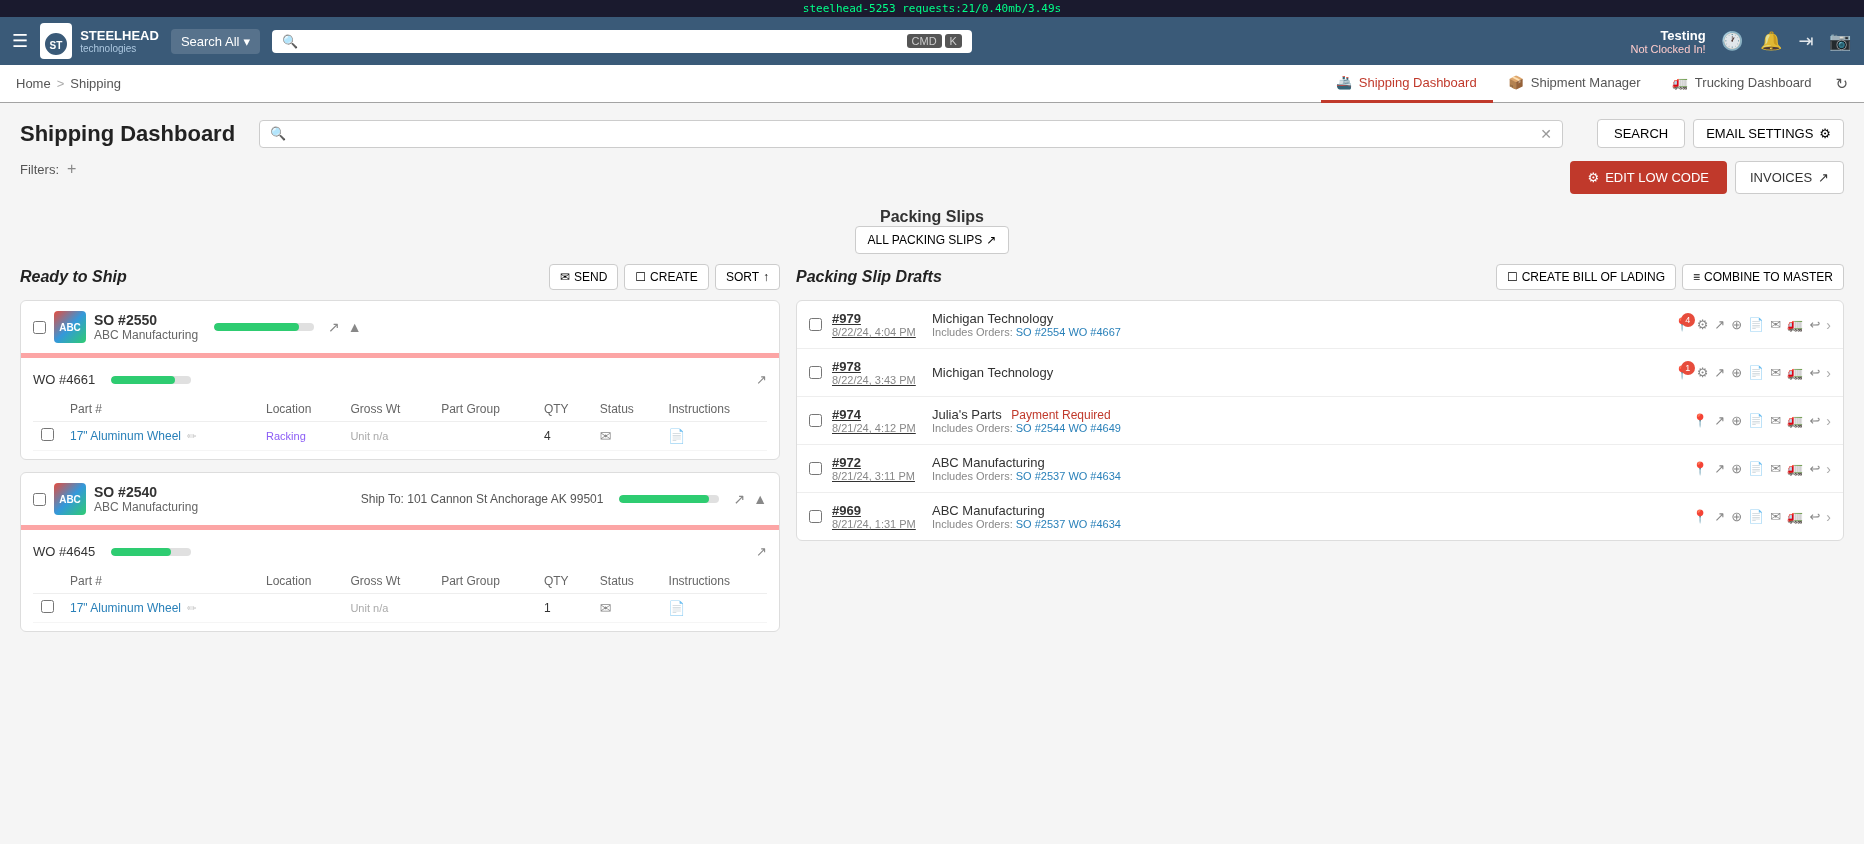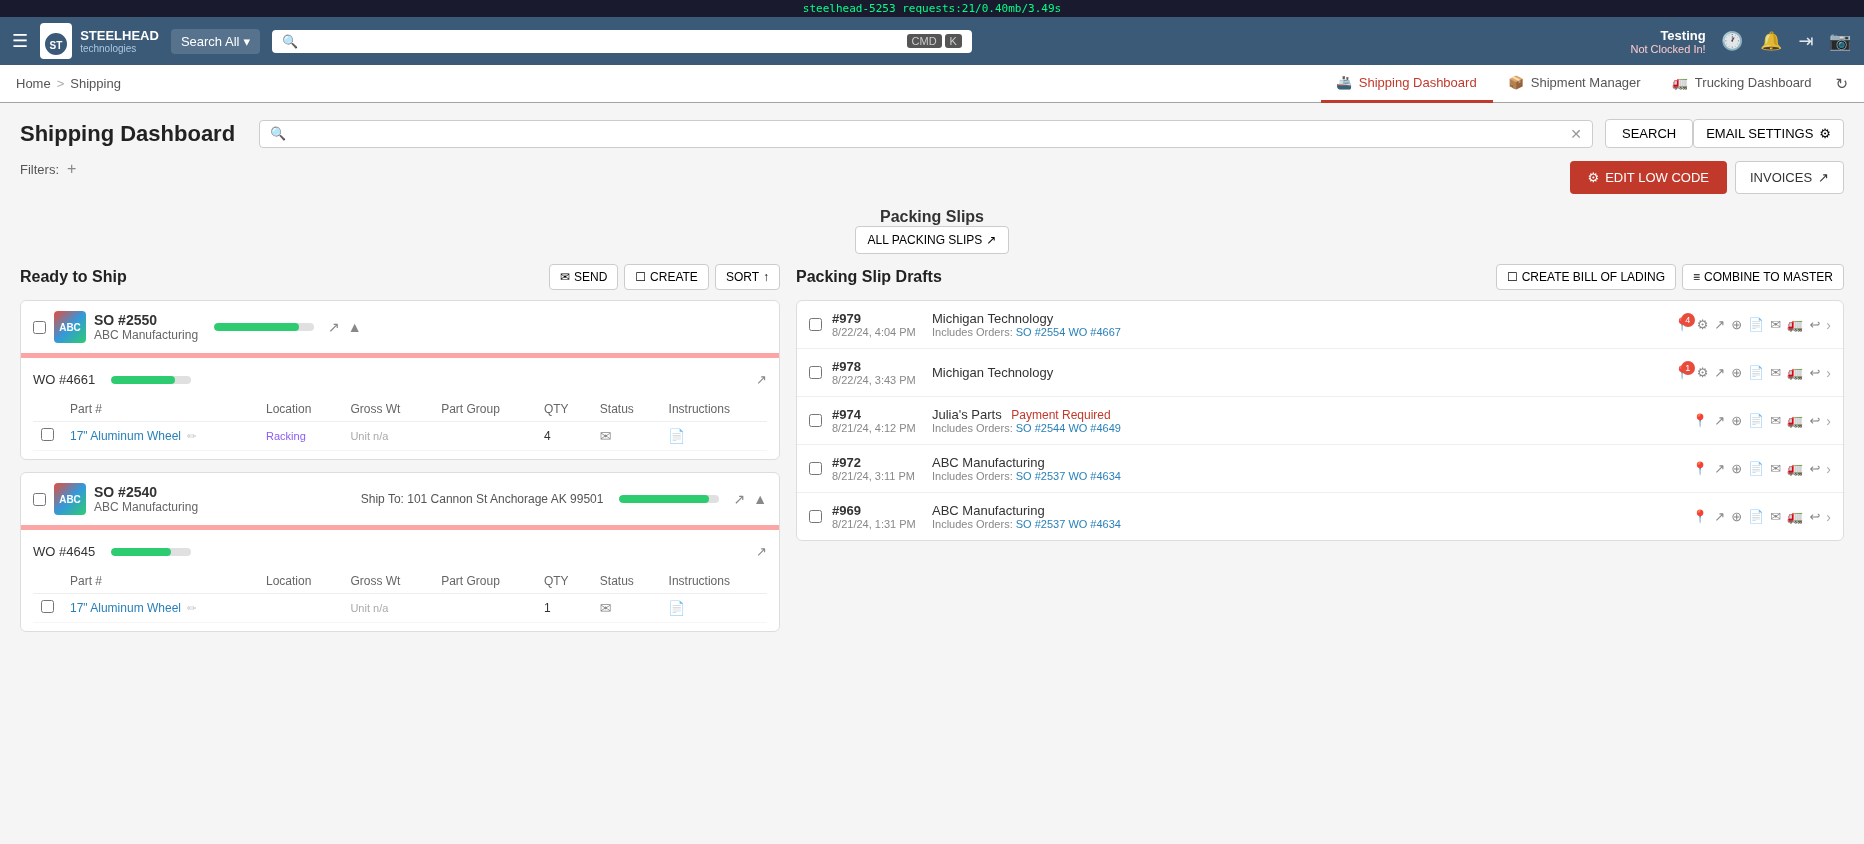--- a/index.html
+++ b/index.html
@@ -30,34 +30,34 @@
 
     
     .main-content { padding: 16px 20px; }
 
     
     .page-header { display: flex; align-items: center; gap: 12px; margin-bottom: 12px; }
     .page-title { font-size: 22px; font-weight: 600; color: #222; }
     .header-search { flex: 1; display: flex; align-items: center; background: #fff; border: 1px solid #ccc; border-radius: 4px; padding: 5px 10px; gap: 6px; margin-left: 12px; }
     .header-search input { border: none; outline: none; flex: 1; font-size: 13px; }
     .header-search-clear { color: #999; cursor: pointer; font-size: 14px; }
-    .header-actions { display: flex; gap: 0; align-items: center; }
+    .header-actions { display: flex; gap: 8px; align-items: center; margin-left: 22px; }
     .btn-search { background: #fff; border: 1px solid #ccc; padding: 6px 16px; border-radius: 4px; cursor: pointer; font-size: 13px; }
     .btn-email { background: #fff; border: 1px solid #ccc; padding: 6px 12px; border-radius: 4px; cursor: pointer; font-size: 13px; display: flex; align-items: center; gap: 6px; }
 
     
     .filters-row { display: flex; align-items: center; gap: 8px; margin-bottom: 16px; font-size: 13px; }
     .filters-label { color: #555; }
     .filters-add { color: #888; cursor: pointer; font-size: 16px; }
     .btn-red { background: #c0392b; color: #fff; border: none; padding: 8px 18px; border-radius: 4px; cursor: pointer; font-size: 13px; display: flex; align-items: center; gap: 6px; font-weight: 500; }
     .btn-outline { background: #fff; border: 1px solid #ccc; color: #333; padding: 8px 14px; border-radius: 4px; cursor: pointer; font-size: 13px; display: flex; align-items: center; gap: 6px; }
 
     
     .section-header { display: flex; align-items: center; justify-content: space-between; margin-bottom: 10px; }
-    .section-title { font-size: 16px; font-weight: 600; color: #222; }
+    .section-title { font-size: 16px; font-weight: 600; color: #222; font-style: italic; }
     .section-actions { display: flex; gap: 6px; }
     .btn-small { background: #fff; border: 1px solid #ccc; padding: 5px 10px; border-radius: 4px; cursor: pointer; font-size: 12px; display: flex; align-items: center; gap: 4px; }
     .sort-btn { display: flex; align-items: center; gap: 4px; }
 
     
     .slip-card { background: #fff; border: 1px solid #ddd; border-radius: 6px; margin-bottom: 12px; }
     .slip-card-header { display: flex; align-items: center; padding: 10px 12px; gap: 8px; border-bottom: 5px solid #fca5a5; }
     .company-logo { width: 32px; height: 32px; background: linear-gradient(135deg, #e74c3c, #3498db, #2ecc71); border-radius: 4px; display: flex; align-items: center; justify-content: center; color: #fff; font-weight: bold; font-size: 10px; flex-shrink: 0; }
     .slip-so { font-weight: 600; font-size: 14px; }
     .slip-company { font-size: 12px; color: #666; }
@@ -83,21 +83,21 @@
     .part-unit { font-size: 11px; color: #aaa; }
     .status-icon { font-size: 14px; color: #888; cursor: pointer; }
     .location-link { color: #8b5cf6; text-decoration: none; font-size: 11px; }
     .edit-icon { color: #bbb; font-size: 11px; cursor: pointer; margin-left: 3px; }
 
     
     .draft-list { background: #fff; border: 1px solid #ddd; border-radius: 6px; overflow: hidden; }
     .draft-item { display: flex; align-items: center; padding: 10px 12px; border-bottom: 1px solid #eee; gap: 10px; }
     .draft-item:last-child { border-bottom: none; }
     .draft-checkbox { flex-shrink: 0; }
-    .draft-meta { min-width: 90px; }
+    .draft-meta { min-width: 90px; text-decoration: underline; }
     .draft-num { font-weight: 600; font-size: 13px; color: #333; }
     .draft-date { font-size: 11px; color: #888; }
     .draft-info { flex: 1; }
     .draft-company { font-weight: 500; font-size: 13px; }
     .payment-badge { color: #c0392b; font-size: 12px; font-weight: 500; margin-left: 6px; }
     .draft-orders { font-size: 11px; color: #888; }
     .draft-orders a { color: #2980b9; text-decoration: none; }
     .draft-actions { display: flex; align-items: center; gap: 6px; }
     .draft-icon { color: #888; cursor: pointer; font-size: 13px; position: relative; }
     .badge-dot { position: absolute; top: -4px; right: -4px; background: #e74c3c; color: #fff; border-radius: 50%; width: 14px; height: 14px; font-size: 9px; display: flex; align-items: center; justify-content: center; }

